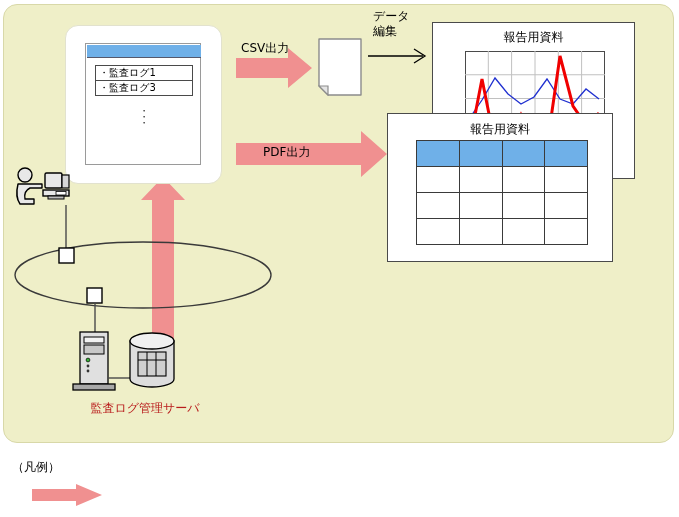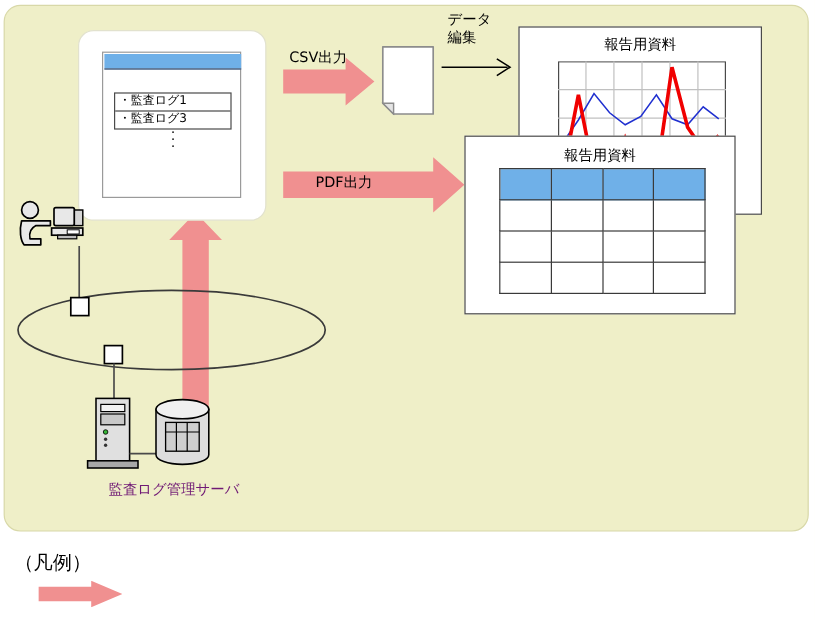--- a/index.html
+++ b/index.html
@@ -13,38 +13,38 @@
          background:#EFEFC8;border:1px solid #D8D8A8;border-radius:14px;}
 
   
   .app-card{position:absolute;left:65px;top:25px;width:155px;height:157px;
             background:#FFFFFF;border-radius:13px;border:1px solid #E2E2CE;}
   .app-window{position:absolute;left:19px;top:17px;width:116px;height:122px;
               background:#FFFFFF;border:1px solid #9A9A9A;box-sizing:border-box;}
   .app-titlebar{position:absolute;left:1px;top:1px;width:114px;height:13px;
                 background:#6FB0E8;border-bottom:1px solid #55586b;box-sizing:border-box;}
   .loglist{position:absolute;left:9px;top:21px;width:98px;
-           border:1px solid #4a4a4a;box-sizing:border-box;background:#fff;margin-top:12px;}
+           border:1px solid #4a4a4a;box-sizing:border-box;background:#fff;}
   .logitem{height:14px;line-height:14px;font-size:10px;color:#000;
            padding-left:3px;border-bottom:1px solid #4a4a4a;white-space:nowrap;}
   .logitem:last-child{border-bottom:none;}
   .ellipsis-v{position:absolute;left:9px;top:64px;width:98px;text-align:center;
               font-size:9px;line-height:6px;color:#000;}
   .ellipsis-v span{display:block;}
 
   
   .person-ws{position:absolute;left:12px;top:166px;width:62px;height:42px;}
 
   
   .netsvg{position:absolute;left:8px;top:185px;width:300px;height:200px;}
 
   
   .serversvg{position:absolute;left:68px;top:330px;width:115px;height:65px;}
   .server-label{position:absolute;left:25px;top:400px;width:240px;text-align:center;
-                font-size:12px;color:#701a75;white-space:nowrap;}
+                font-size:12px;color:#b91c1c;white-space:nowrap;}
 
   
   .arrowsvg{position:absolute;left:0;top:0;width:679px;height:441px;pointer-events:none;}
 
   
   .lbl{position:absolute;font-size:12px;color:#000;white-space:nowrap;text-align:right;}
   .lbl-csv{left:241px;top:40px;}
   .lbl-pdf{left:243px;top:144px;margin-left:20px;}
   .lbl-edit{left:373px;top:9px;width:54px;text-align:left;line-height:15px;}
 
@@ -64,21 +64,21 @@
   .doc-table{position:absolute;left:387px;top:113px;width:226px;height:149px;
              background:#FFFFFF;border:1px solid #4a4a4a;box-sizing:border-box;}
   .doc-table-title{position:absolute;left:0;top:7px;width:100%;text-align:center;
                    font-size:12px;color:#000;}
   .rtable{position:absolute;left:28px;top:26px;width:172px;height:101px;
           border-collapse:collapse;table-layout:fixed;}
   .rtable td{border:1px solid #3a3a3a;height:25px;padding:0;}
   .rtable tr.hdr td{background:#6FB0E8;}
 
   
-  .legend-title{position:absolute;left:12px;top:459px;font-size:16px;color:#000;}
+  .legend-title{position:absolute;left:12px;top:459px;font-size:12px;color:#000;}
   .legend-arrow{position:absolute;left:32px;top:484px;width:72px;height:22px;}
   .legend-text{position:absolute;left:110px;top:485px;font-size:12px;color:#000;
                white-space:nowrap;}
 </style>
 </head>
 <body>
 
 <div id="canvas">
 
   <div class="stage"></div>

